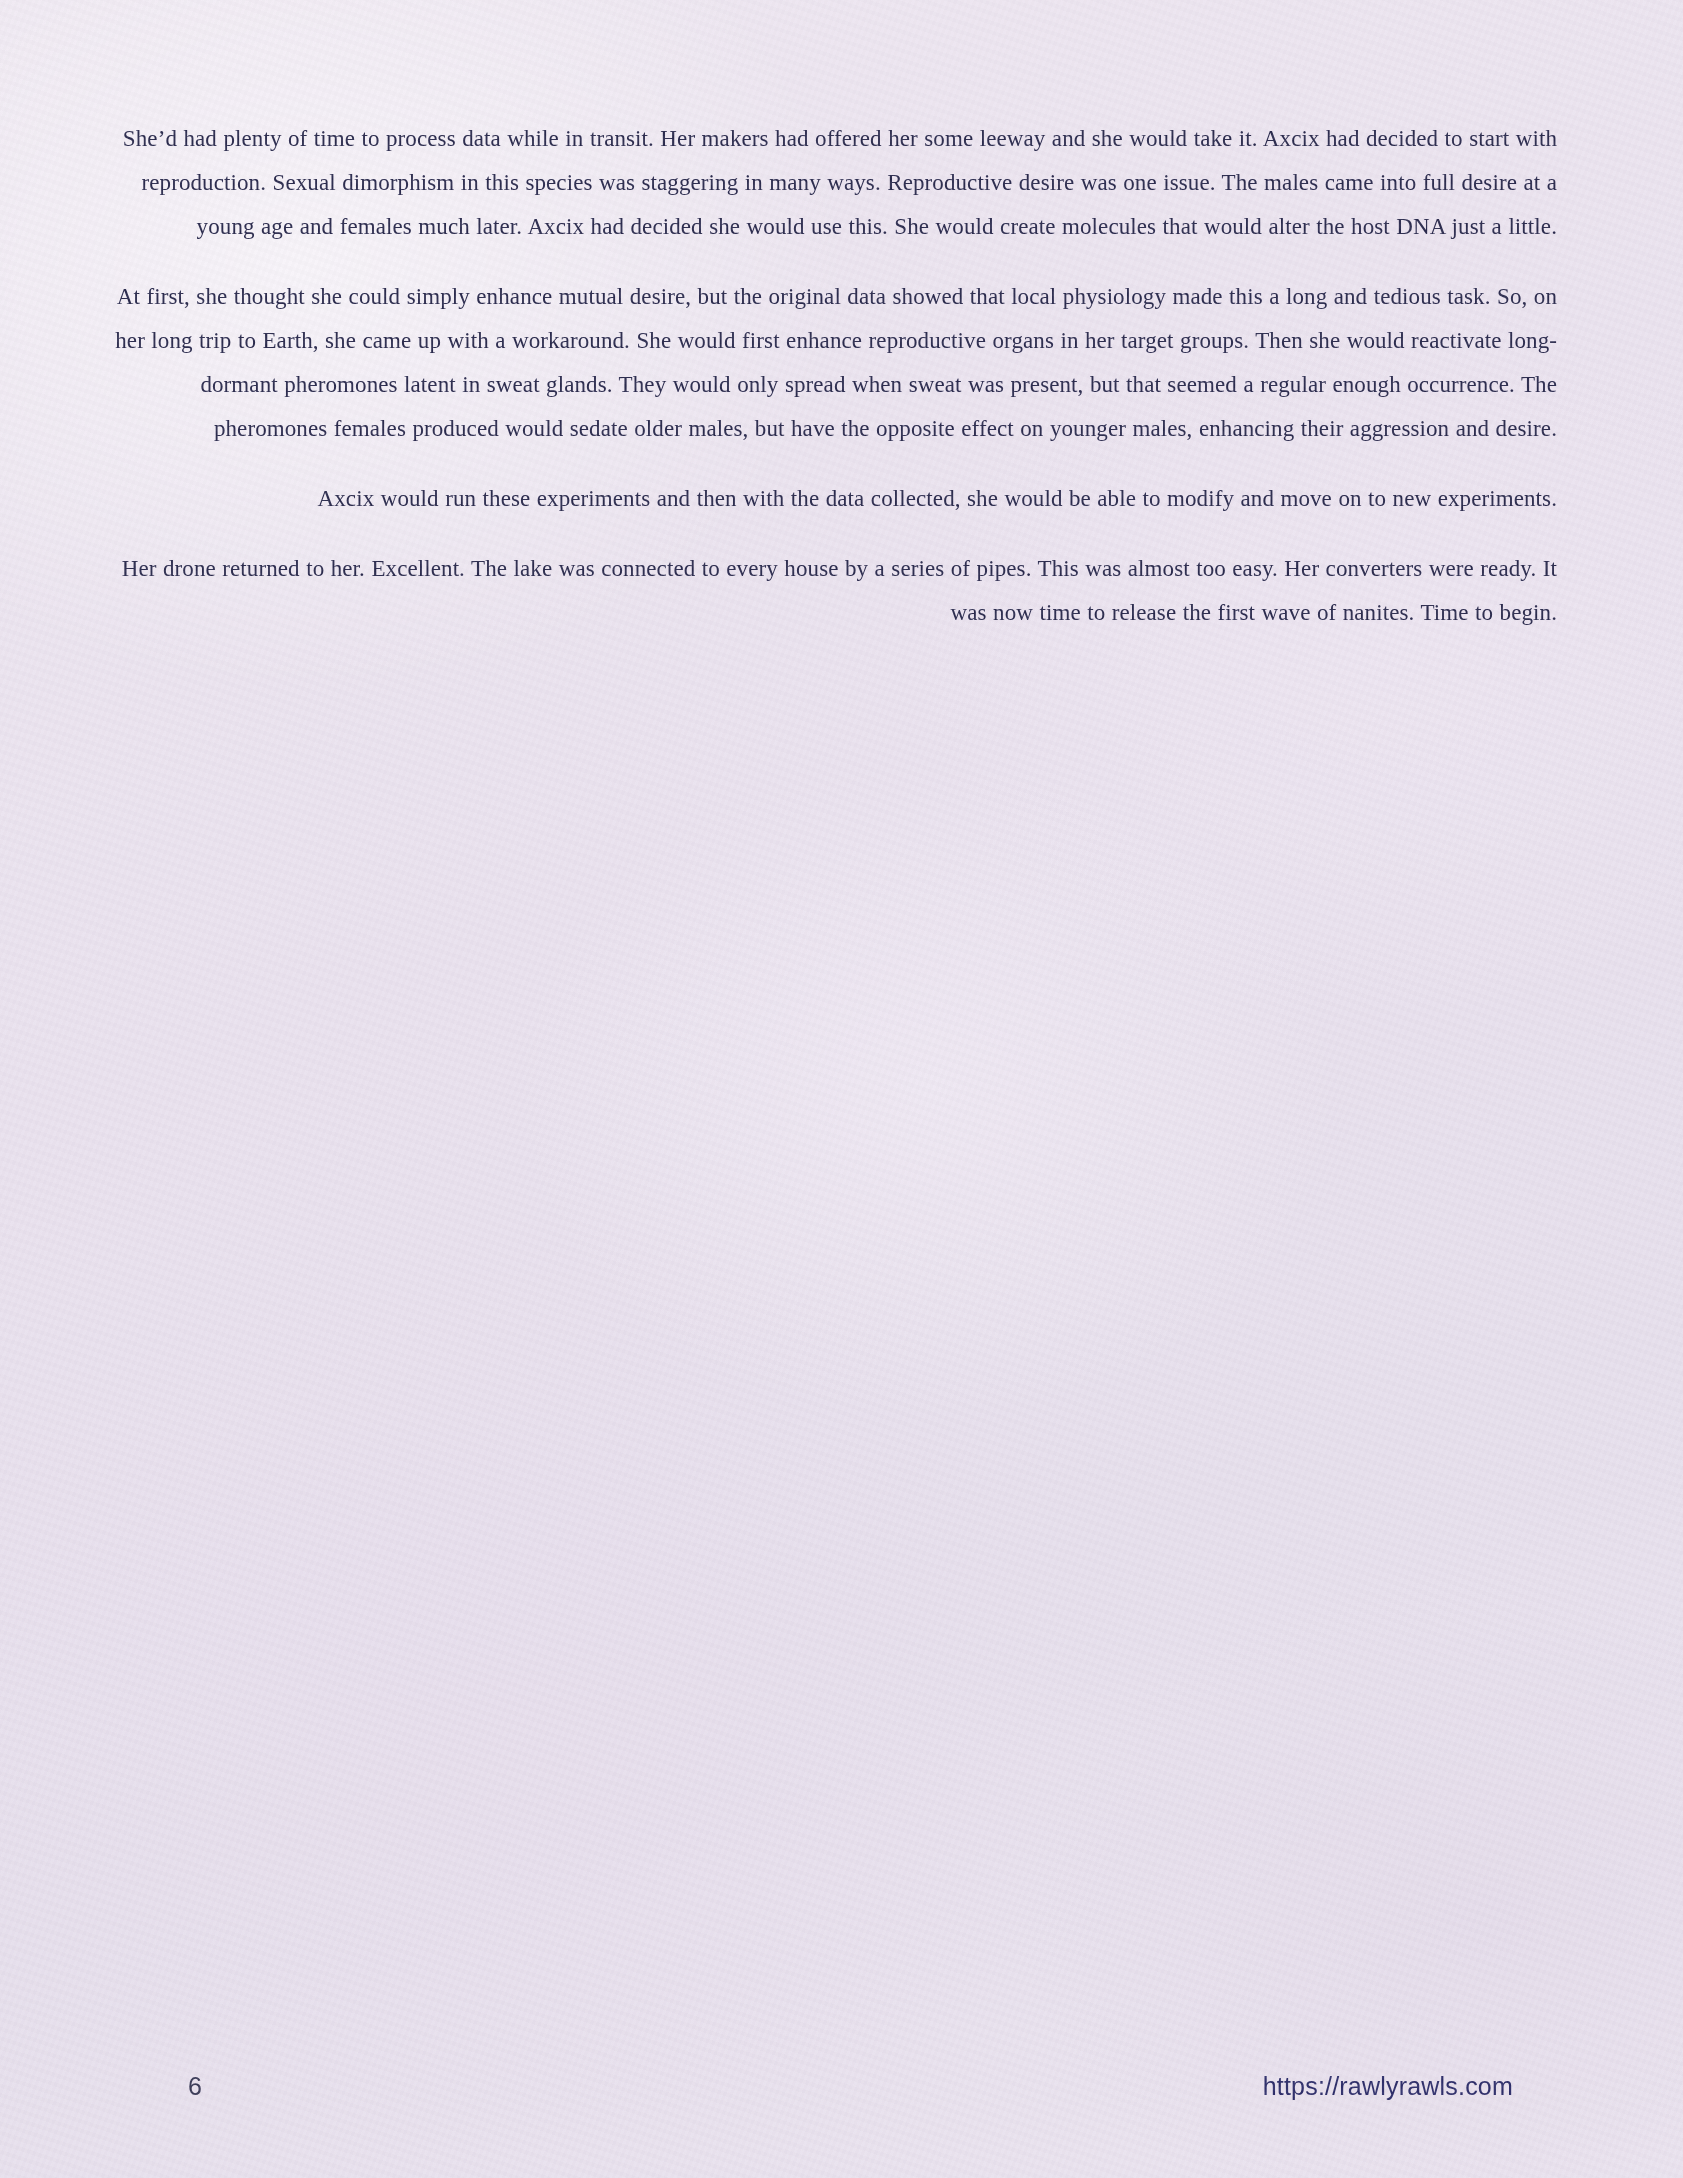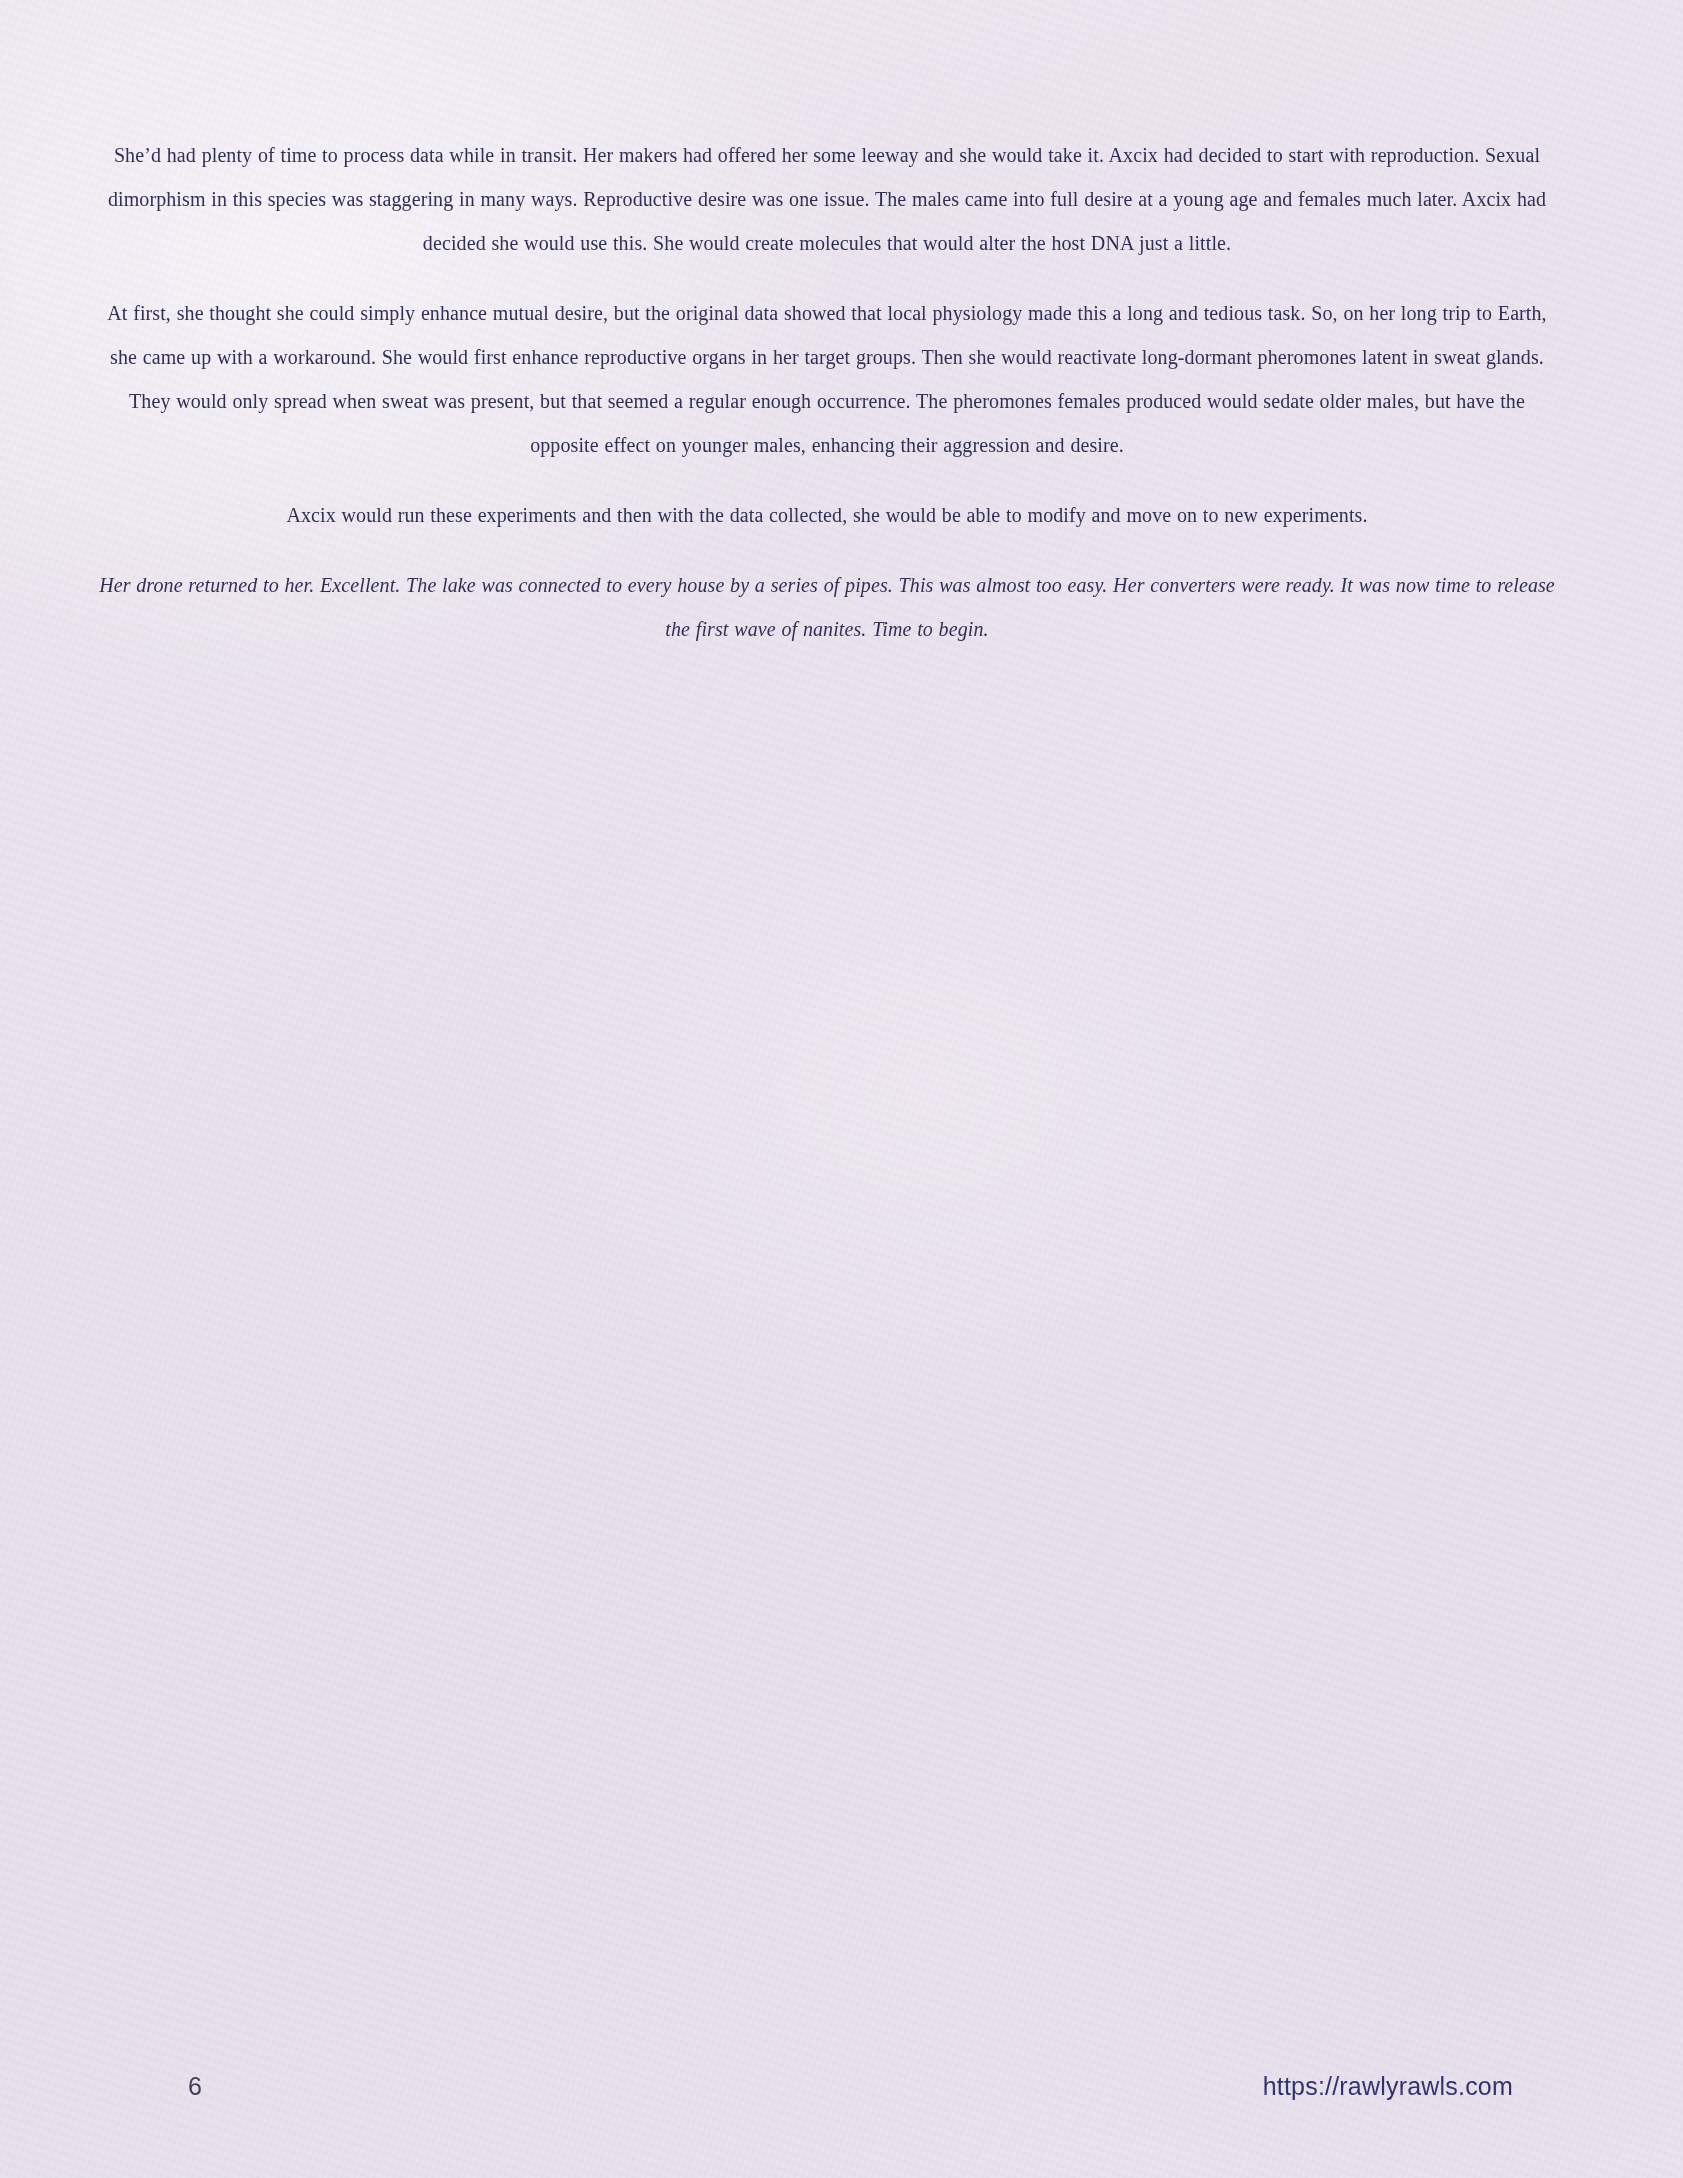--- a/index.html
+++ b/index.html
@@ -41,28 +41,28 @@
 
   .content {
     position: absolute;
     left: 97px;
     top: 117px;
     width: 1460px;
   }
 
   .para {
     color: #2b2b4e;
-    font-size: 20px;
+    font-size: 23px;
     line-height: 44px;
     letter-spacing: 0.1px;
-    margin: 16px 0 26px 0;
-    text-align: center;
+    margin: 0 0 26px 0;
+    text-align: right;
     word-spacing: 0.6px;
   }
-  .para:last-child { margin-bottom: 0; font-style: italic; }
+  .para:last-child { margin-bottom: 0; }
 
   .footer {
     position: absolute;
     left: 0;
     right: 0;
     bottom: 77px;
     height: 40px;
   }
   .page-number {
     position: absolute;

